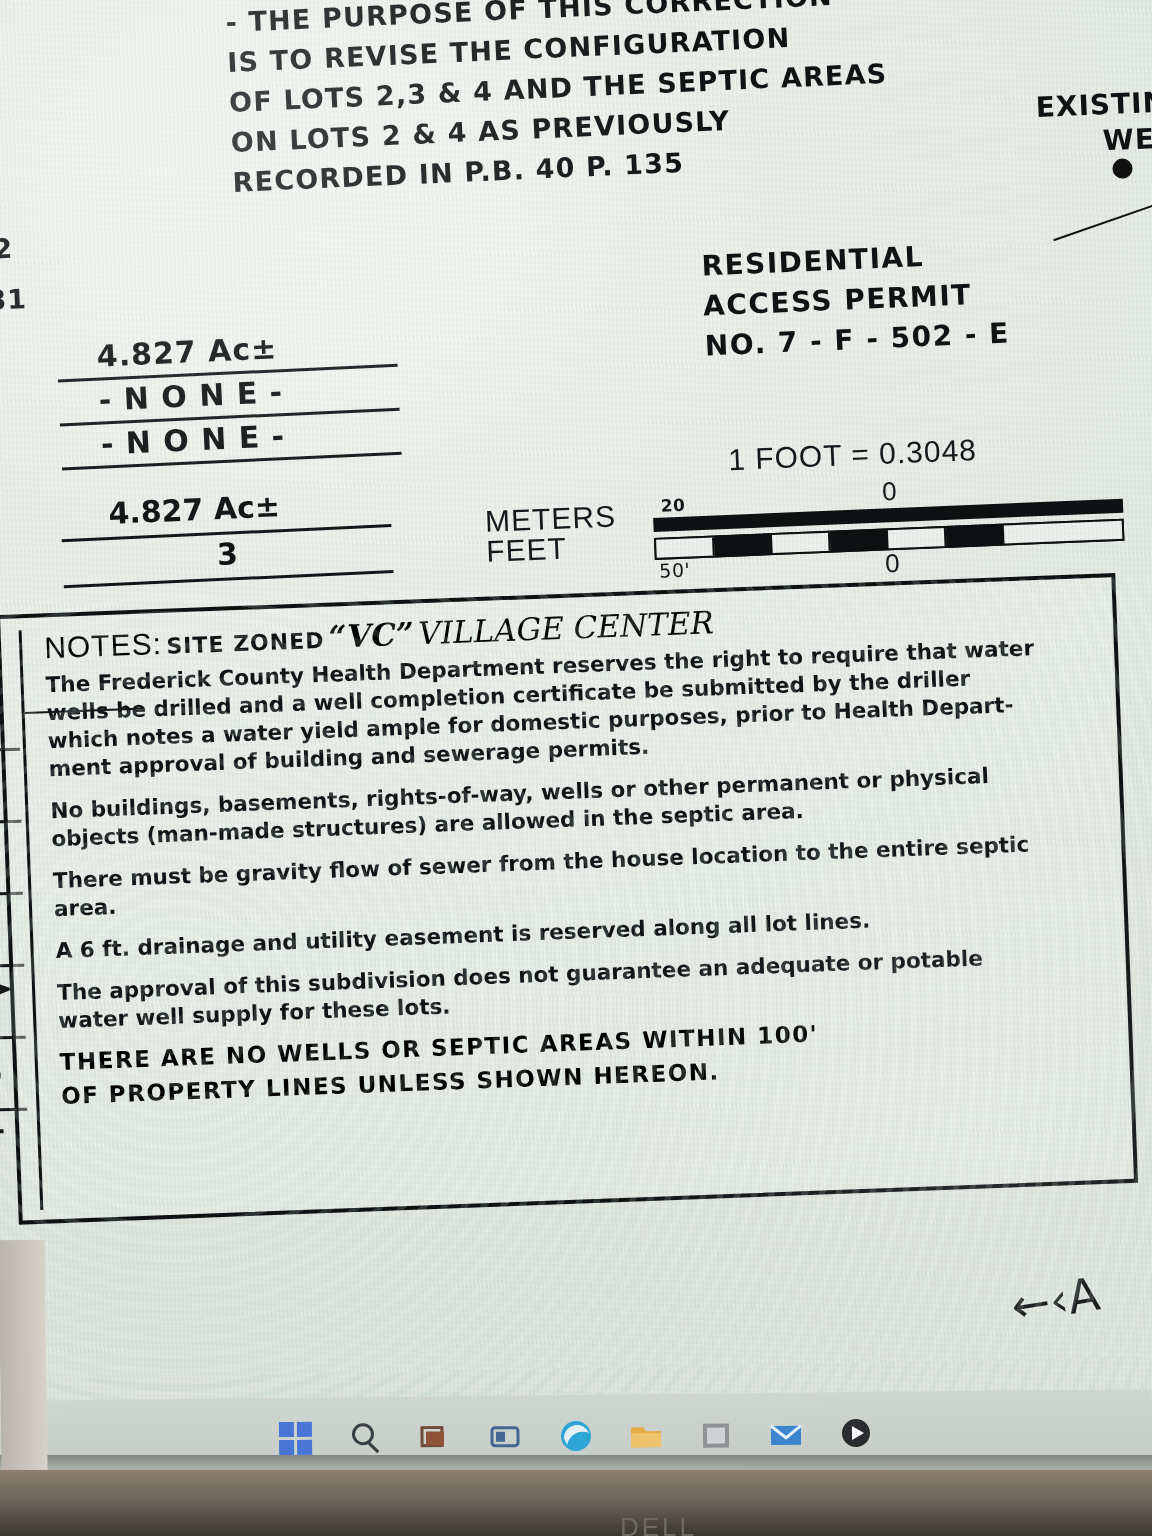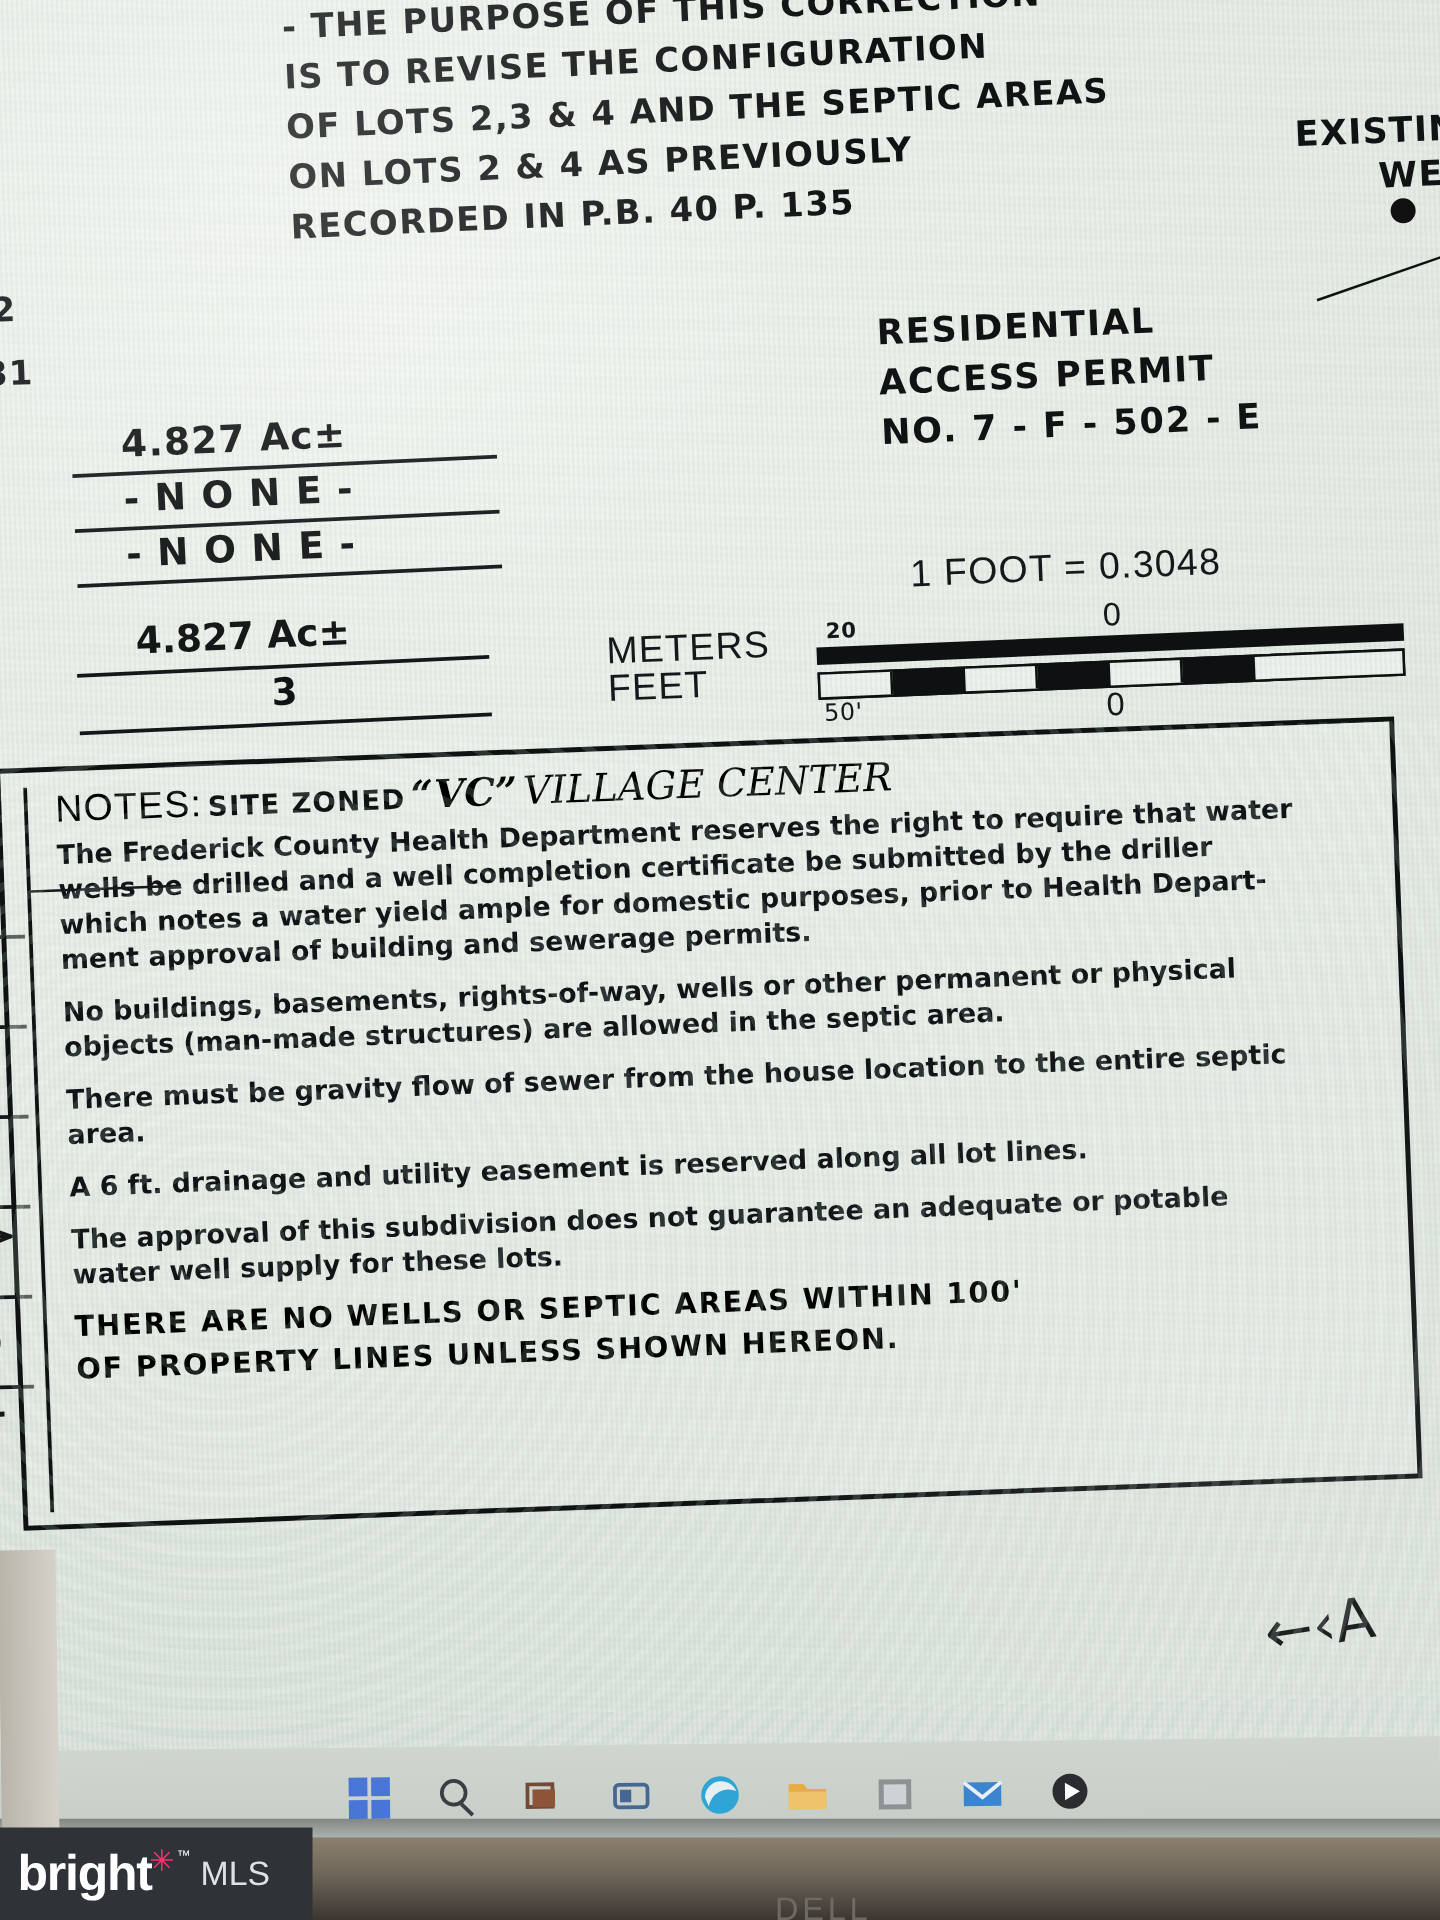--- a/index.html
+++ b/index.html
@@ -451,20 +451,14 @@
           <path d="M16 13 L28 20 L16 27 Z" fill="#ffffff"></path>
         </svg>
     </div>
   </div>
 
   <div id="deskshadow"></div>
   <div id="monbezel-left"></div>
   <div id="bottomdesk"></div>
   <div id="bottomtext">DELL</div>
 
-  <div id="wm">
-    <span class="b">bright</span>
-    <span class="star">✳</span>
-    <span class="tm">™</span>
-    <span class="mls">MLS</span>
-  </div>
 
 </div>
 
 </body></html>

